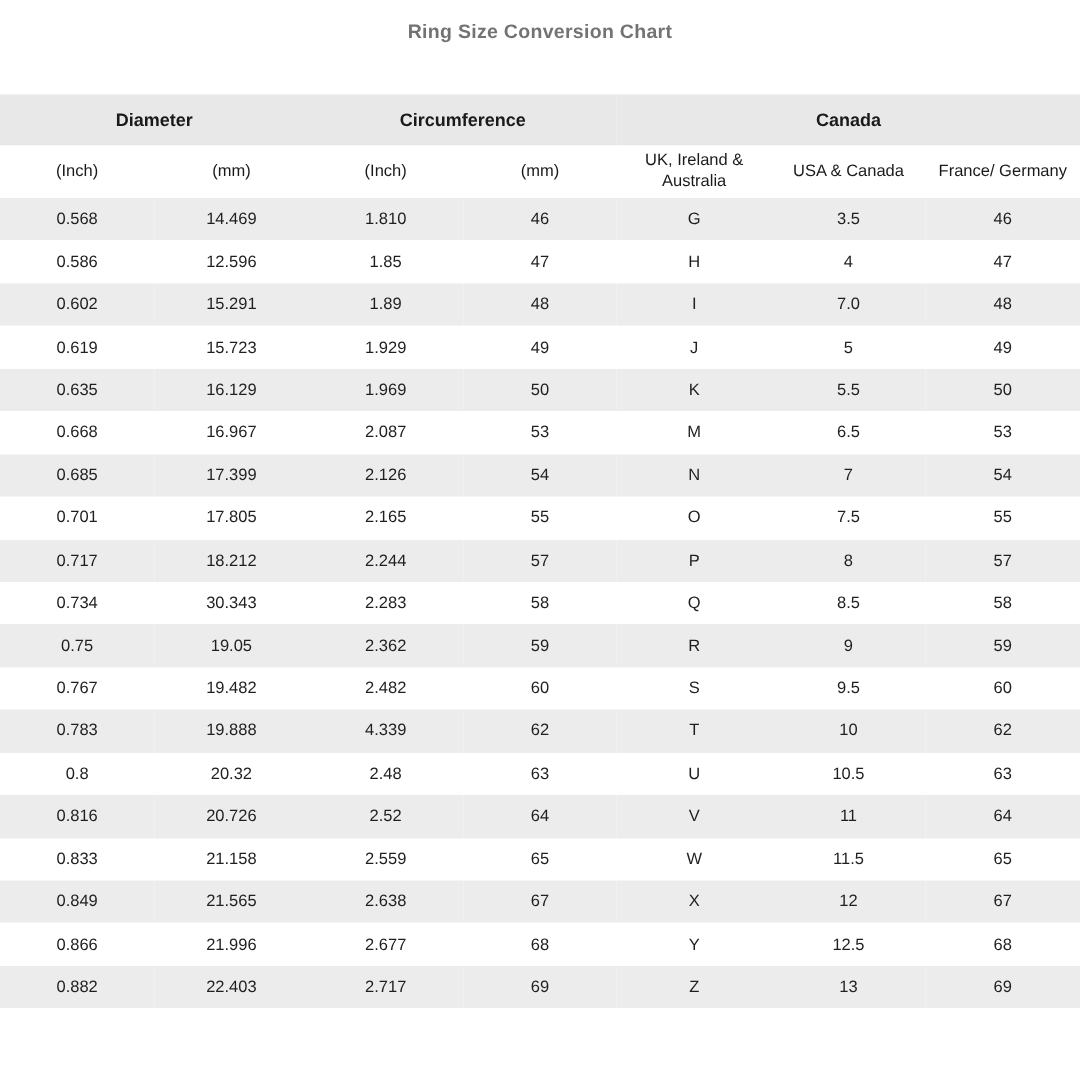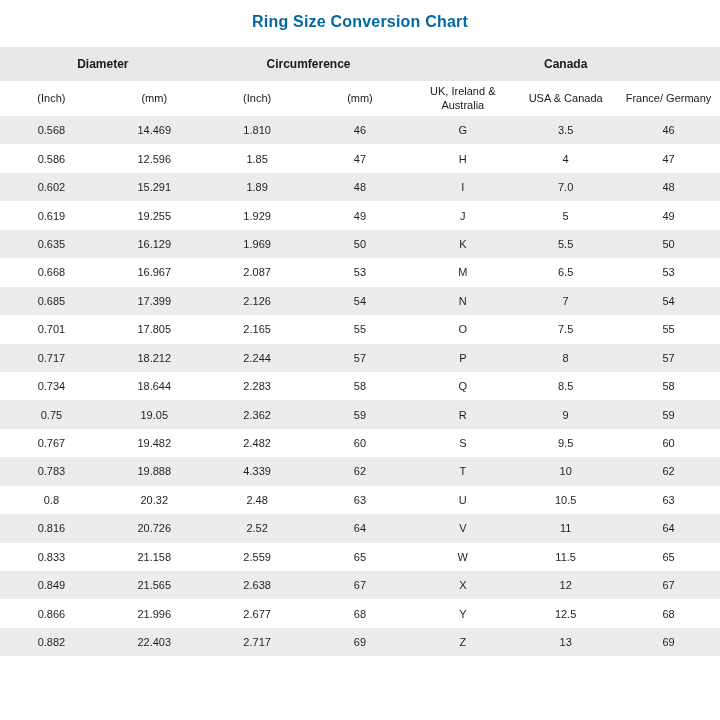--- a/index.html
+++ b/index.html
@@ -9,28 +9,28 @@
   }
   body {
     width: 720px;
     height: 720px;
     font-family: "Liberation Sans", sans-serif;
     overflow: hidden;
   }
   .title {
     margin: 13px 0 0 0;
     text-align: center;
-    font-size: 16px;
+    font-size: 13px;
     font-weight: 700;
-    color: #0369a1;
+    color: #737373;
     letter-spacing: 0.2px;
   }
   table.conversion {
     width: 720px;
-    margin-top: 16px;
+    margin-top: 35px;
     border-collapse: collapse;
     table-layout: fixed;
   }
   table.conversion th,
   table.conversion td {
     padding: 0;
     text-align: center;
     vertical-align: middle;
   }
   tr.group-row th {
@@ -106,21 +106,21 @@
           <td>0.602</td>
           <td>15.291</td>
           <td>1.89</td>
           <td>48</td>
           <td>I</td>
           <td>7.0</td>
           <td>48</td>
         </tr>
         <tr>
           <td>0.619</td>
-          <td>19.255</td>
+          <td>15.723</td>
           <td>1.929</td>
           <td>49</td>
           <td>J</td>
           <td>5</td>
           <td>49</td>
         </tr>
         <tr>
           <td>0.635</td>
           <td>16.129</td>
           <td>1.969</td>
@@ -160,21 +160,21 @@
           <td>0.717</td>
           <td>18.212</td>
           <td>2.244</td>
           <td>57</td>
           <td>P</td>
           <td>8</td>
           <td>57</td>
         </tr>
         <tr>
           <td>0.734</td>
-          <td>18.644</td>
+          <td>30.343</td>
           <td>2.283</td>
           <td>58</td>
           <td>Q</td>
           <td>8.5</td>
           <td>58</td>
         </tr>
         <tr>
           <td>0.75</td>
           <td>19.05</td>
           <td>2.362</td>

